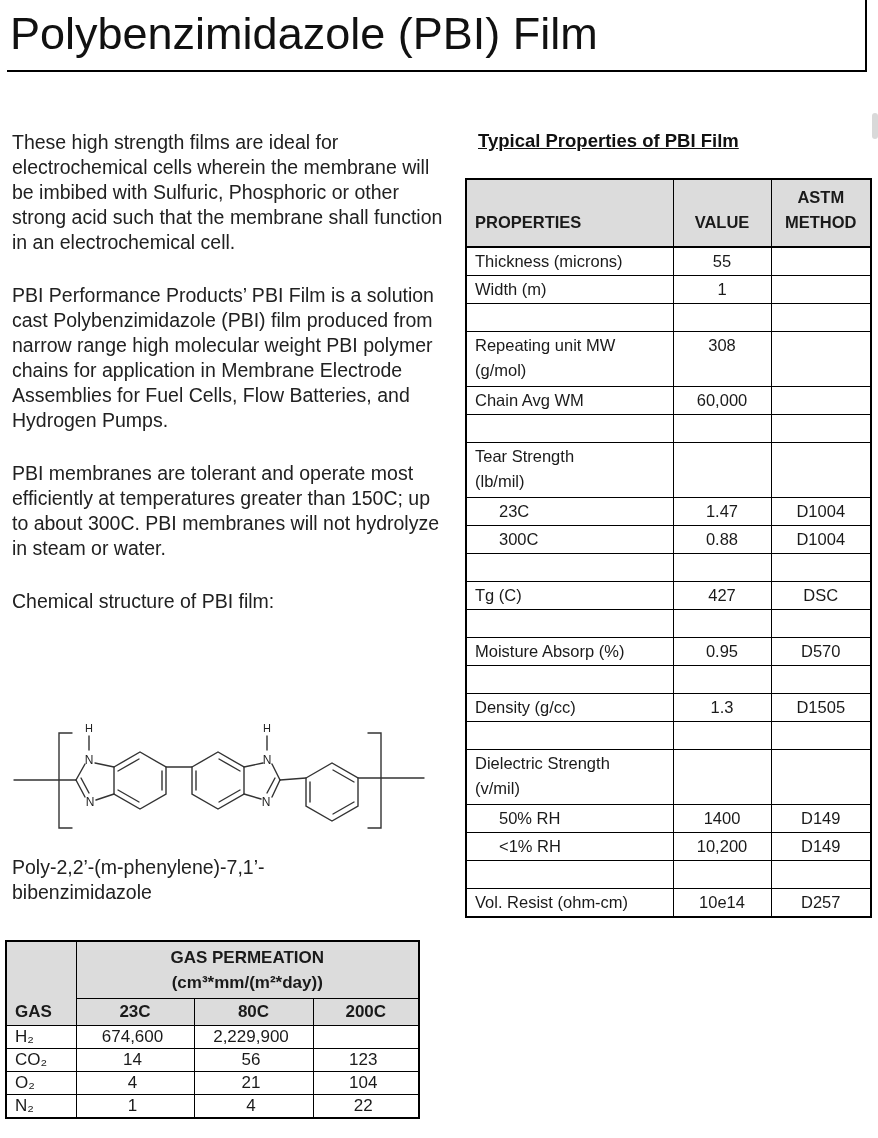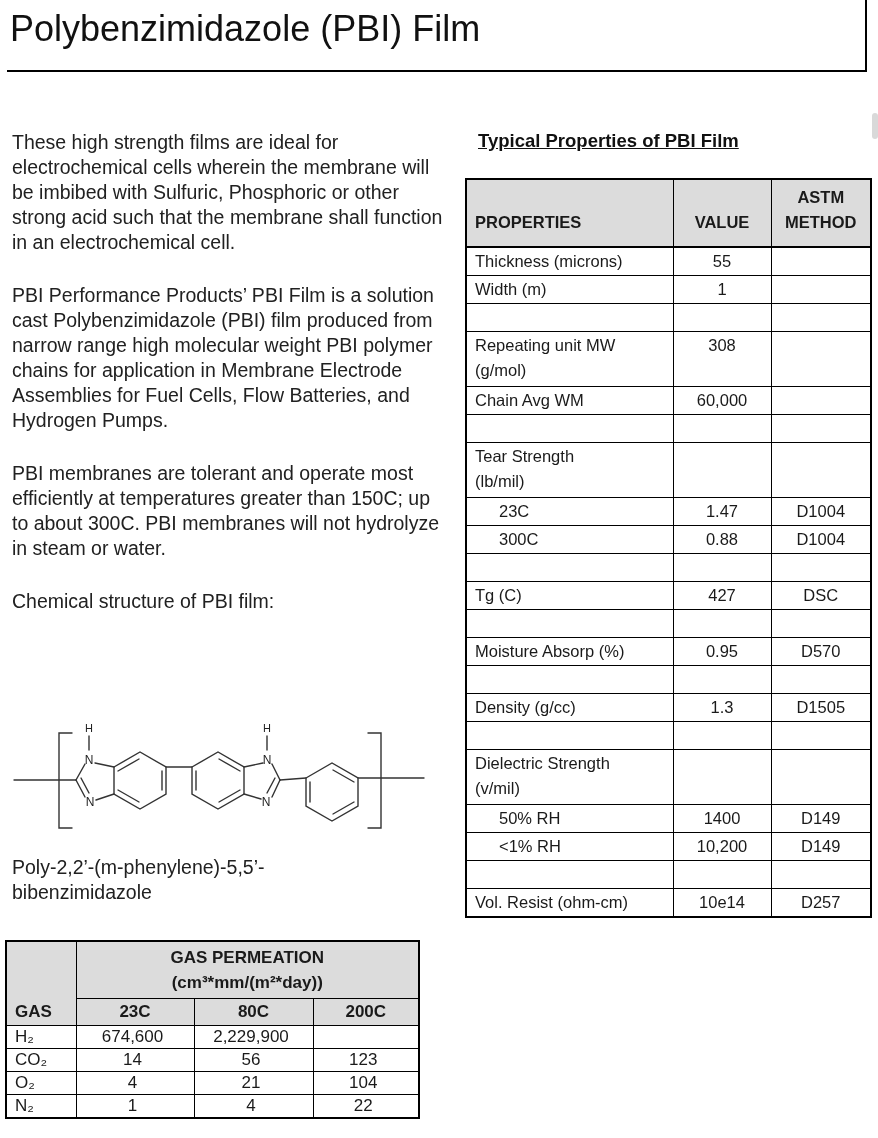--- a/index.html
+++ b/index.html
@@ -1,21 +1,21 @@
 <!DOCTYPE html>
 <html><head>
 <meta charset="utf-8">
 <style>
   html,body { margin:0; padding:0; background:#ffffff; }
   .page {
     position:relative; width:878px; height:1138px; background:#ffffff;
     font-family:"Liberation Sans", sans-serif; color:#1a1a1a; overflow:hidden;
   }
   .title {
-    position:absolute; left:10px; top:8px; font-size:36px; font-weight:400;
+    position:absolute; left:10px; top:8px; font-size:45px; font-weight:400;
     color:#111; letter-spacing:0px; white-space:nowrap;
   }
   .rule { position:absolute; left:7px; top:70px; width:860px; height:2px; background:#000; }
   .vline-top { position:absolute; left:865px; top:0; width:2px; height:71px; background:#000; }
   .scroll-thumb { position:absolute; left:872px; top:113px; width:6px; height:26px; background:#d9d9d9; border-radius:3px; }
 
   .intro { position:absolute; left:12px; top:130px; width:432px; font-size:19.5px; line-height:25px; color:#212121; }
   .intro p { margin:0 0 28px 0; }
   .intro p.last { margin-bottom:0; }
 
@@ -250,21 +250,21 @@
     <g fill="#222" stroke="none" font-size="12" text-anchor="middle" font-family="Liberation Sans, sans-serif">
       <text x="79" y="30" font-size="11">H</text>
       <text x="79" y="62">N</text>
       <text x="80" y="104">N</text>
       <text x="257" y="30" font-size="11">H</text>
       <text x="257" y="62">N</text>
       <text x="256" y="104">N</text>
     </g>
   </svg>
 
-  <div class="struct-caption">Poly-2,2’-(m-phenylene)-5,5’-bibenzimidazole</div>
+  <div class="struct-caption">Poly-2,2’-(m-phenylene)-7,1’-bibenzimidazole</div>
 
   <table class="gas-table">
     <colgroup>
         <col style="width:70px">
         <col style="width:118px">
         <col style="width:119px">
         <col style="width:106px">
       </colgroup>
     <thead>
       <tr>

